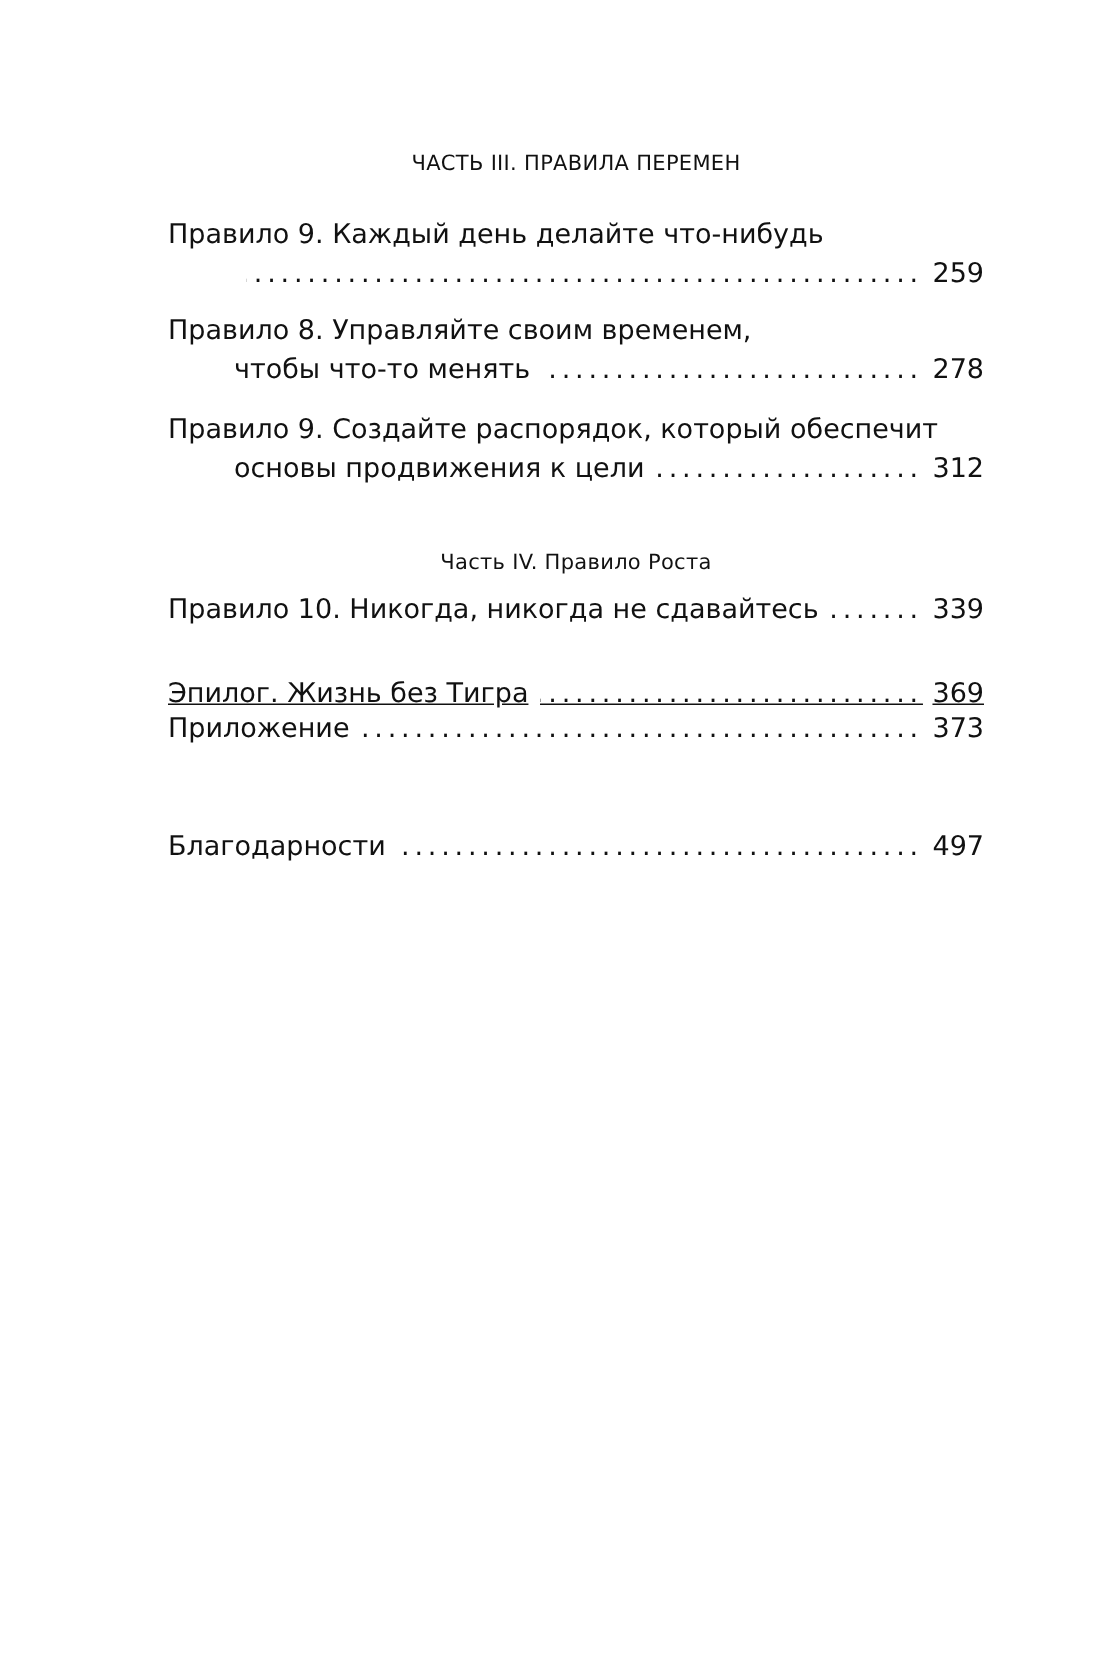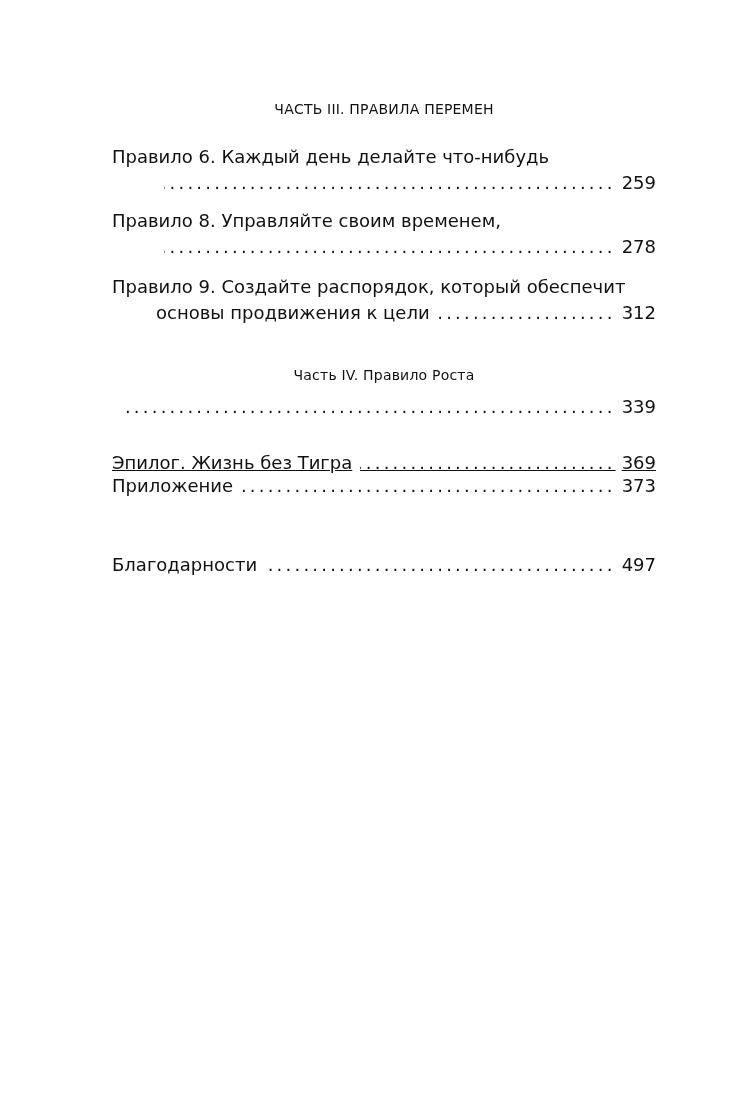--- a/index.html
+++ b/index.html
@@ -47,47 +47,49 @@
   .line .pg { flex: 0 0 auto; }
 </style>
 </head>
 <body>
 
 <div class="page">
 
   <div class="part-title" style="top:101px;">ЧАСТЬ III. ПРАВИЛА ПЕРЕМЕН</div>
 
   <div class="line" style="top:146px;">
-    <span class="txt">Правило 6. Каждый день делайте что-нибудь</span>
+    <span class="txt">Правило 9. Каждый день делайте что-нибудь</span>
   </div>
   <div class="line indent" style="top:172px;">
     <span class="dots">........................................................................................</span>
     <span class="pg">259</span>
   </div>
 
   <div class="line" style="top:210px;">
     <span class="txt">Правило 8. Управляйте своим временем,</span>
   </div>
   <div class="line indent" style="top:236px;">
+    <span class="txt">чтобы что-то менять</span>
     <span class="dots">........................................................................................</span>
     <span class="pg">278</span>
   </div>
 
   <div class="line" style="top:276px;">
     <span class="txt">Правило 9. Создайте распорядок, который обеспечит</span>
   </div>
   <div class="line indent" style="top:302px;justify-content:center;">
     <span class="txt">основы продвижения к цели</span>
     <span class="dots">........................................................................................</span>
     <span class="pg">312</span>
   </div>
 
   <div class="part-title" style="top:367px;">Часть IV. Правило Роста</div>
 
   <div class="line" style="top:396px;">
+    <span class="txt">Правило 10. Никогда, никогда не сдавайтесь</span>
     <span class="dots">........................................................................................</span>
     <span class="pg">339</span>
   </div>
 
   <div class="line" style="top:452px;text-decoration:underline;">
     <span class="txt">Эпилог. Жизнь без Тигра</span>
     <span class="dots">........................................................................................</span>
     <span class="pg">369</span>
   </div>
 

